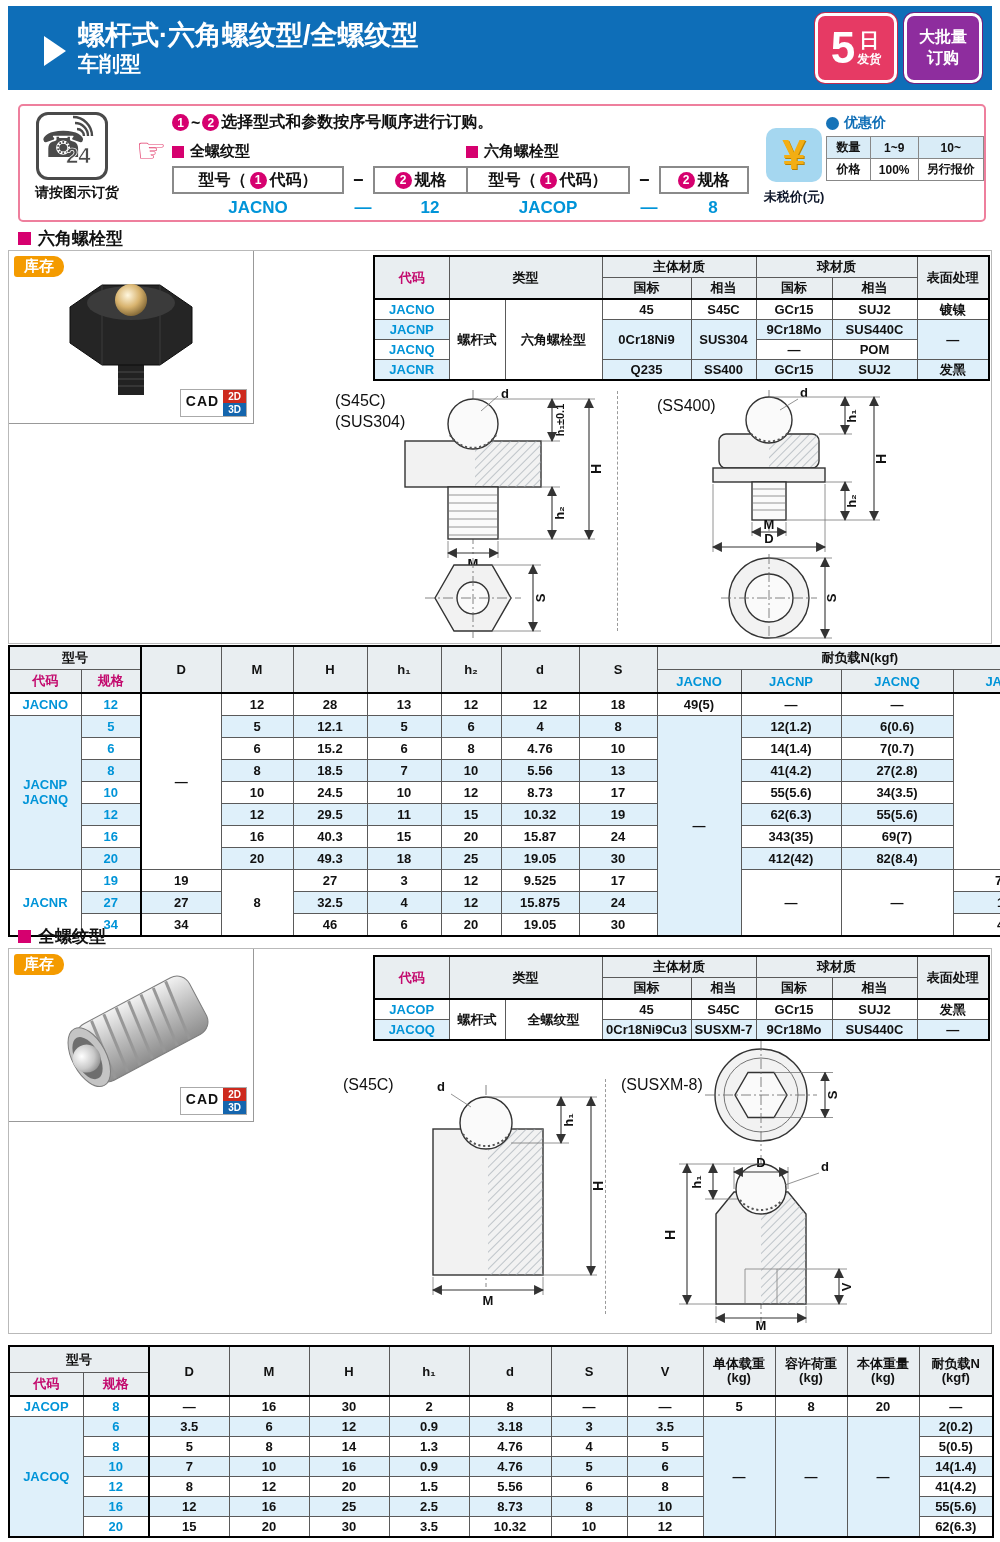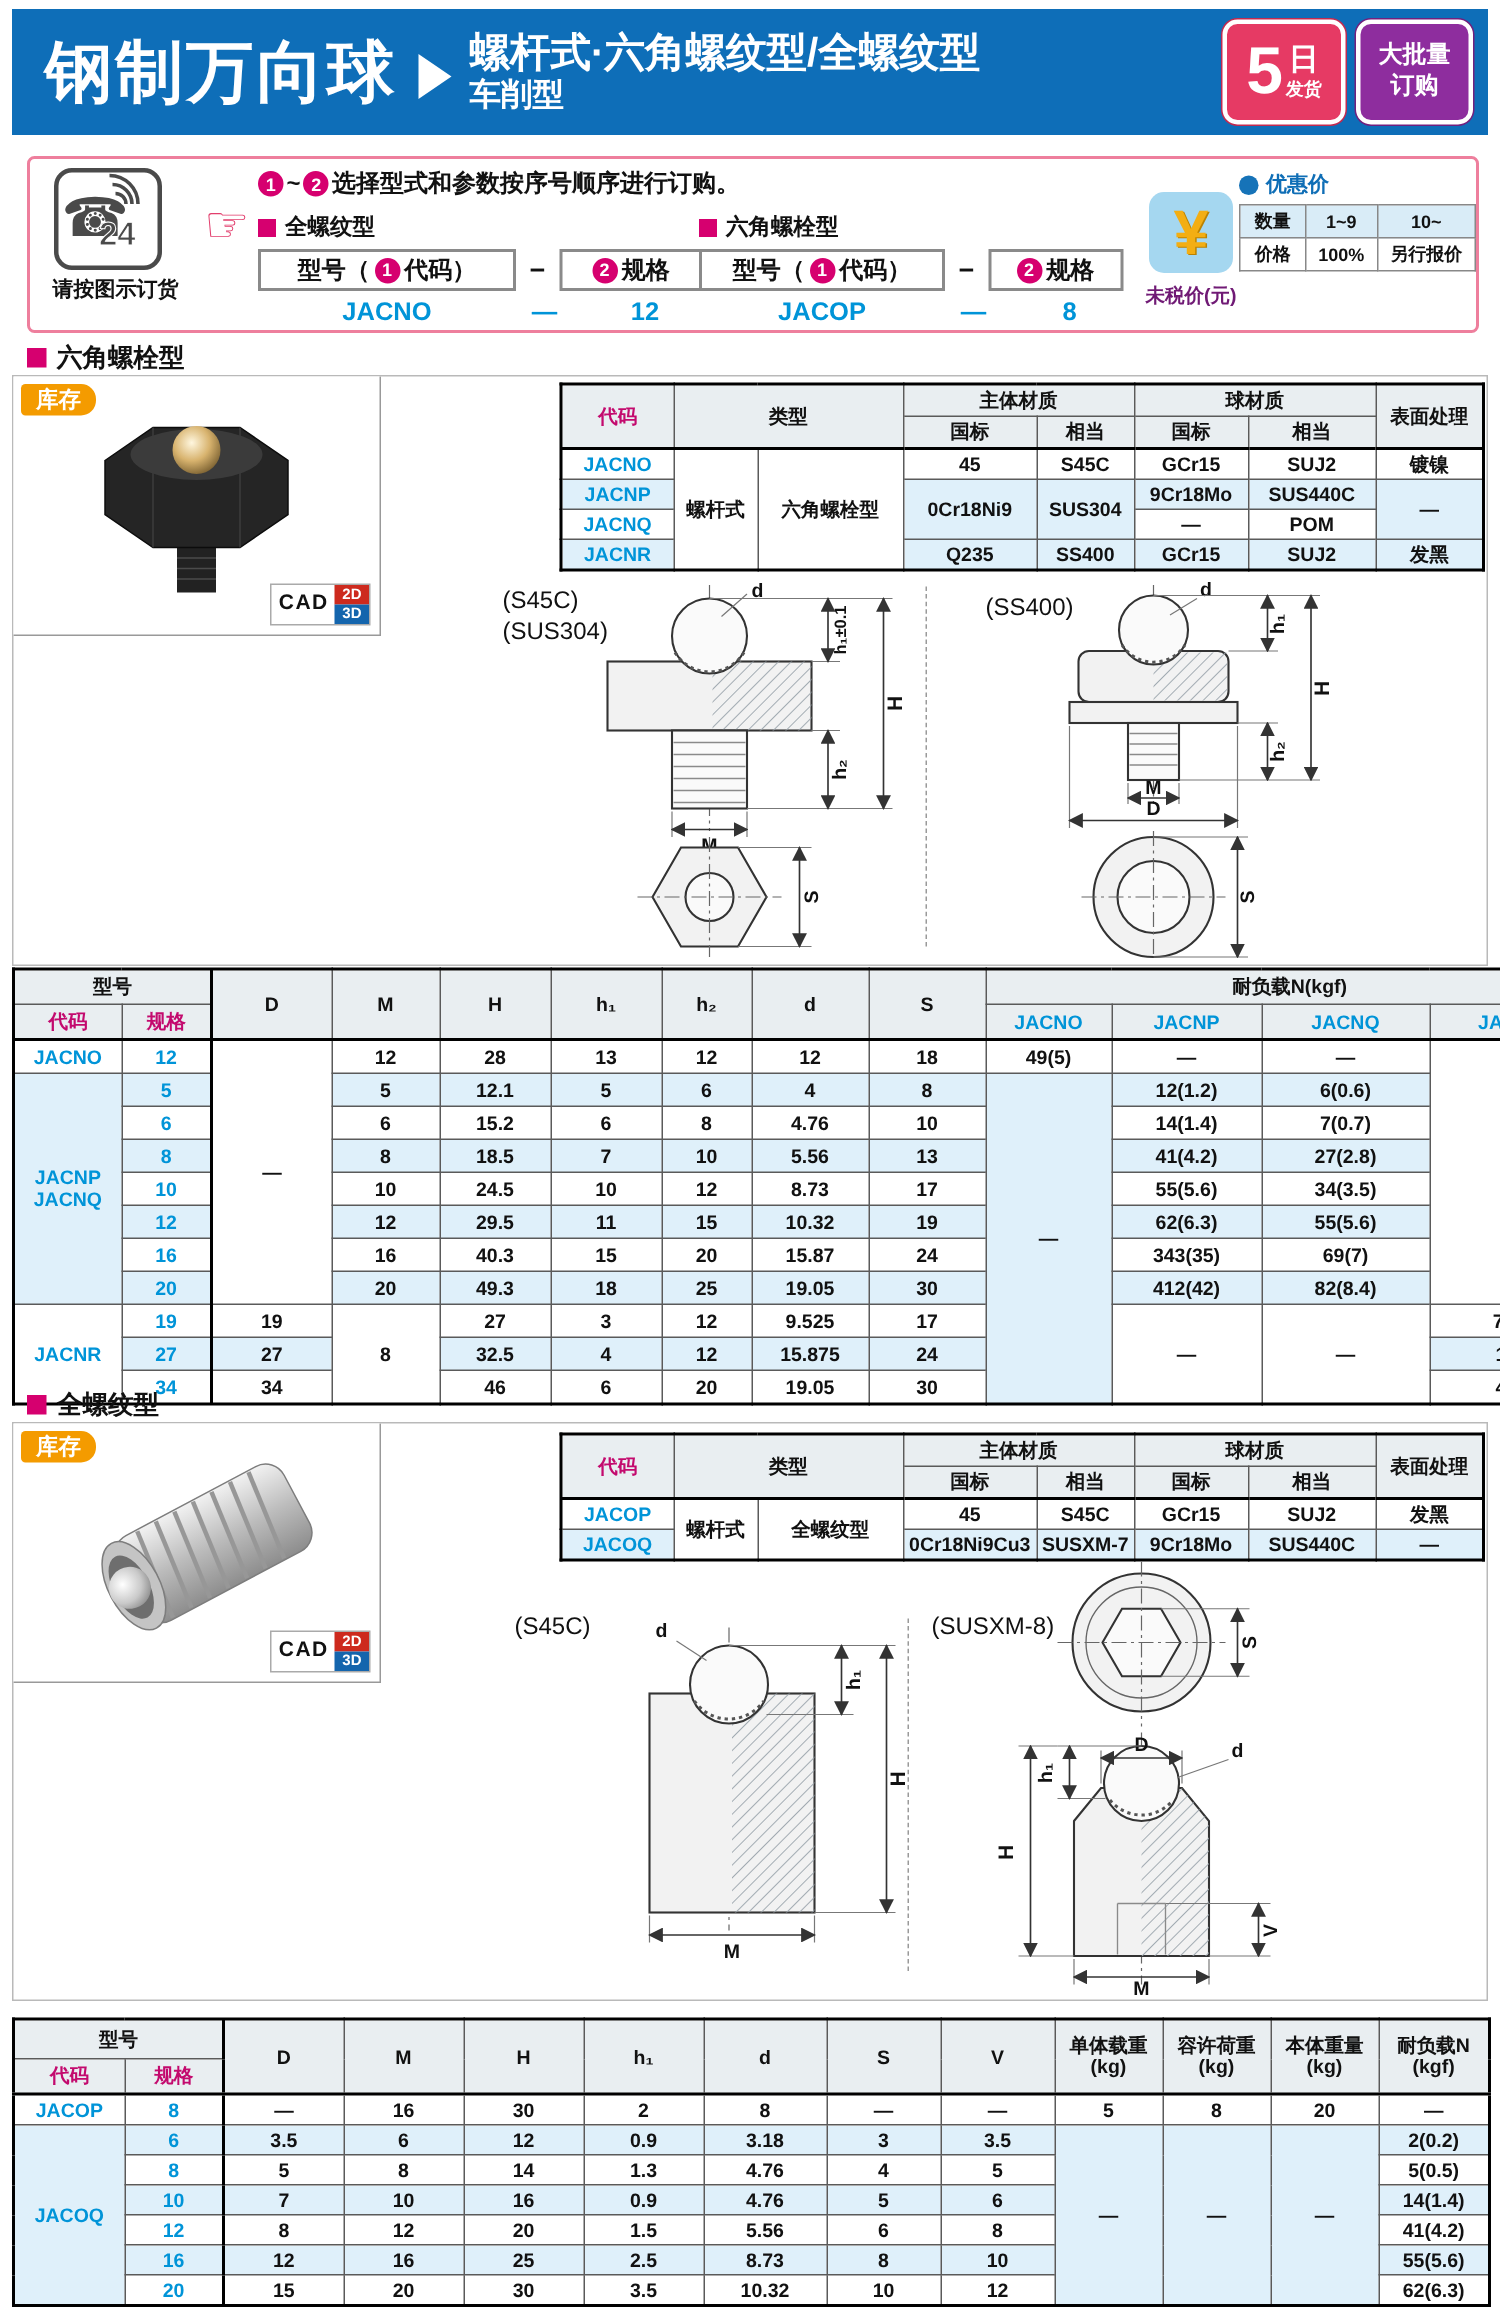--- a/index.html
+++ b/index.html
@@ -35,21 +35,21 @@
   .gtitle{display:flex;gap:6px;align-items:center;font-size:15px;font-weight:bold;}
   .gsq{width:12px;height:12px;background:#d6006f;flex:none;}
   .boxesrow{display:flex;align-items:center;}
   .mbox{border:2px solid #8a8a8a;height:28px;display:flex;align-items:center;justify-content:center;gap:3px;
         font-size:16px;font-weight:bold;background:#fff;box-sizing:border-box;}
   .bdash{font-size:18px;font-weight:bold;margin:0 9px;}
   .exrow{display:flex;font-size:17px;font-weight:bold;color:#0094d8;}
   .yenic{left:746px;top:22px;width:56px;height:54px;background:#a5d7f0;border-radius:10px;display:flex;
          align-items:center;justify-content:center;}
   .yen{font-size:42px;font-weight:bold;color:#f3ae13;text-shadow:1px 1px 0 #bb8200;}
-  .ycap{left:730px;top:82px;width:88px;text-align:center;font-size:13px;font-weight:bold;color:#701a75;}
+  .ycap{left:730px;top:82px;width:88px;text-align:center;font-size:13px;font-weight:bold;color:#0f172a;}
   .optt{left:806px;top:8px;display:flex;gap:5px;align-items:center;font-size:14px;font-weight:bold;color:#0f6eb6;}
   .odot{width:13px;height:13px;border-radius:50%;background:#1673b8;flex:none;}
   .ptab{left:806px;top:30px;border-collapse:collapse;}
   .ptab td{border:1px solid #888;font-size:12px;font-weight:bold;padding:2px 4px;text-align:center;white-space:nowrap;}
   .ptab tr:first-child td{background:#d9ecf7;}
   
   .sectitle{display:flex;align-items:center;gap:7px;font-size:17px;font-weight:bold;}
   .sq{width:13px;height:13px;background:#d6006f;flex:none;}
   .secbox{border:1px solid #b9b9b9;background:#fff;}
   .pbox{position:absolute;left:0;top:0;width:244px;height:172px;border-right:1px solid #999;border-bottom:1px solid #999;background:#fff;}
@@ -90,21 +90,20 @@
   .outw{fill:#fafafa;stroke:#333;stroke-width:1.4;}
   .thr{stroke:#8a8a8a;stroke-width:0.9;}
   .bear{fill:none;stroke:#555;stroke-width:2;stroke-dasharray:2.2 2.6;}
 </style>
 </head>
 <body>
 
 <div id="page">
 
   <div class="abs hdr">
-    <span class="hdr-title">钢制万向球</span>
     <span class="tri"></span>
     <span class="subs">
       <span class="sub1">螺杆式·六角螺纹型/全螺纹型</span>
       <span class="sub2">车削型</span>
     </span>
     <span class="badges">
       <span class="bday">
         <span class="n">5</span>
         <span class="cc">
           <span class="d">日</span>

